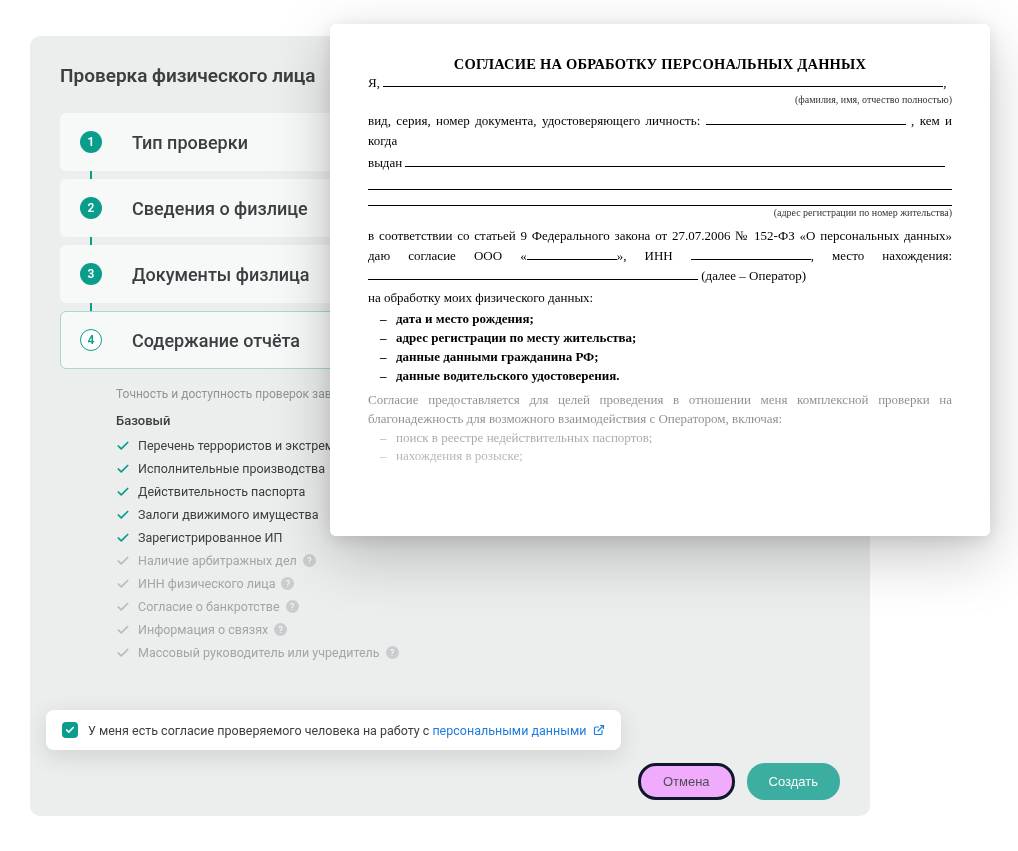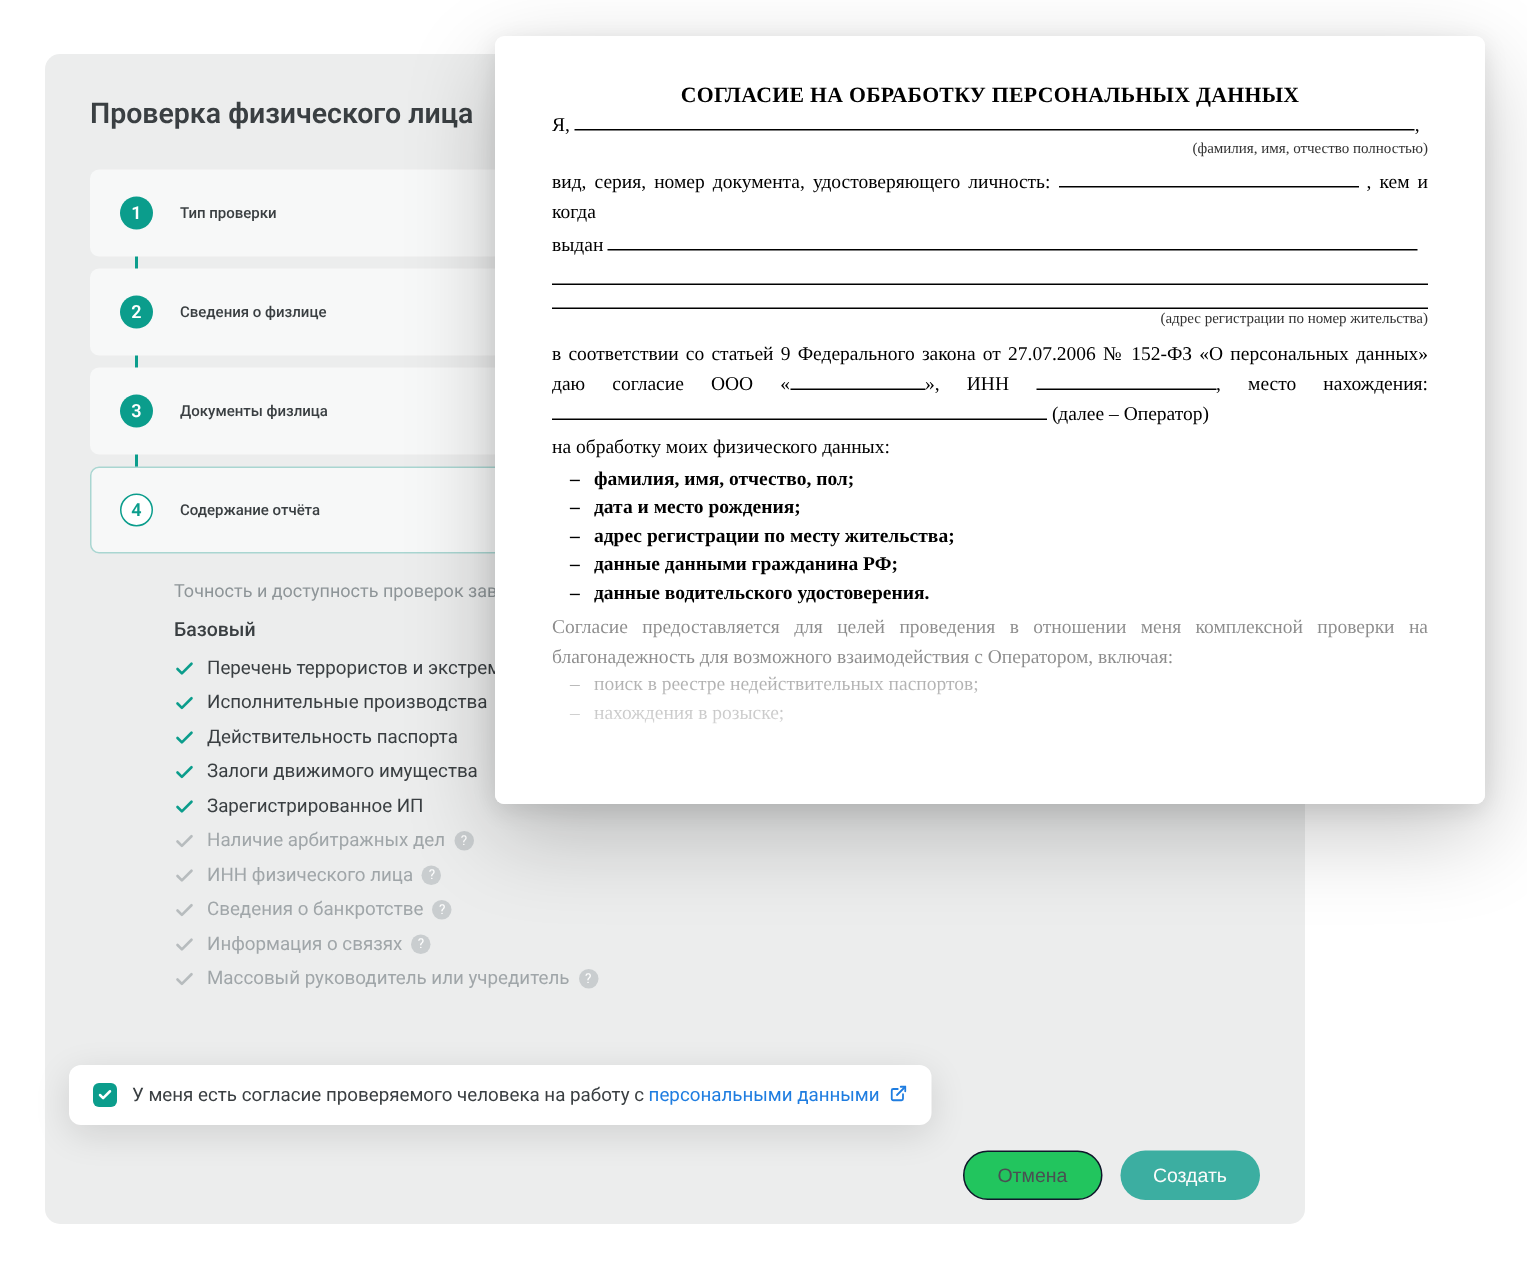--- a/index.html
+++ b/index.html
@@ -27,21 +27,21 @@
   .step-row.active { border: 1.5px solid #a9d6d1; background: #f7f8f8; padding: 17px 19px; }
   .step-badge {
     width: 22px; height: 22px; border-radius: 50%;
     background: #0b9d8c; color: #fff;
     display: flex; align-items: center; justify-content: center;
     font-size: 12px; font-weight: 600;
     margin-right: 18px;
     flex-shrink: 0;
   }
   .step-badge.hollow { background: #fff; color: #0b9d8c; border: 1.5px solid #0b9d8c; }
-  .step-label { font-size: 10px; color: #3a3f42; font-weight: 500; }
+  .step-label { font-size: 18px; color: #3a3f42; font-weight: 500; margin-left: 12px; }
   .connector {
     position: absolute; left: 30px; width: 2px; height: 22px; background: #0b9d8c;
   }
   .conn1 { top: 56px; } .conn2 { top: 120px; } .conn3 { top: 184px; }
   
   .step-body { padding: 10px 20px 20px 56px; }
   .hint { font-size: 12px; color: #8e9598; margin-bottom: 12px; }
   .tier-label { font-size: 13px; color: #3a3f42; font-weight: 500; margin-bottom: 10px; }
   .check-list { list-style: none; }
   .check-list li { display: flex; align-items: center; font-size: 12.5px; margin-bottom: 8px; }
@@ -65,21 +65,21 @@
     margin-right: 10px; display:flex; align-items:center; justify-content:center;
   }
   .consent-link { color: #1f7de0; text-decoration: none; margin-left: 3px; }
   .ext-ic { width: 12px; height: 12px; margin-left: 3px; vertical-align: -1px; }
   
   .footer-actions {
     position: absolute; bottom: 16px; right: 30px;
     display: flex; gap: 12px;
   }
   .btn { border-radius: 18px; padding: 8px 22px; font-size: 13px; border: none; cursor: pointer; }
-  .btn-secondary { background: #22c55e; color: #4a4f52; border: 1px solid #0f172a; }
+  .btn-secondary { background: #f0abfc; color: #4a4f52; border: 3px solid #0f172a; }
   .btn-primary { background: #0b9d8c; color: #fff; opacity: 0.78; }
   
   .doc-overlay {
     position: absolute;
     top: 24px; left: 330px;
     width: 660px; height: 512px;
     background: #fff;
     border-radius: 6px;
     box-shadow: 0 20px 60px rgba(0,0,0,0.22), 0 4px 16px rgba(0,0,0,0.10);
     padding: 32px 38px 0 38px;
@@ -180,21 +180,21 @@
           <svg class="chk-ic" viewBox="0 0 24 24" fill="none" stroke="#b7bcbe" stroke-width="3" stroke-linecap="round" stroke-linejoin="round">
               <polyline points="4 12 9 17 20 6"></polyline>
             </svg>
           <span>ИНН физического лица</span>
           <span class="info-dot">?</span>
         </li>
         <li class="li-muted">
           <svg class="chk-ic" viewBox="0 0 24 24" fill="none" stroke="#b7bcbe" stroke-width="3" stroke-linecap="round" stroke-linejoin="round">
               <polyline points="4 12 9 17 20 6"></polyline>
             </svg>
-          <span>Сведения о банкротстве</span>
+          <span>Согласие о банкротстве</span>
           <span class="info-dot">?</span>
         </li>
         <li class="li-muted">
           <svg class="chk-ic" viewBox="0 0 24 24" fill="none" stroke="#b7bcbe" stroke-width="3" stroke-linecap="round" stroke-linejoin="round">
               <polyline points="4 12 9 17 20 6"></polyline>
             </svg>
           <span>Информация о связях</span>
           <span class="info-dot">?</span>
         </li>
         <li class="li-muted">
@@ -256,21 +256,20 @@
 
   <div class="doc-line" style="margin-top:8px">
     <span>в соответствии со статьей 9 Федерального закона от 27.07.2006 № 152-ФЗ «О персональных данных» даю согласие ООО «</span><span class="fill" style="width:90px"></span><span>», ИНН</span>
     <span class="fill" style="width:120px"></span><span>, место нахождения:</span>
     <span class="fill" style="width:330px"></span>
     <span>(далее – Оператор)</span>
   </div>
 
   <div class="doc-line" style="margin-top:2px">на обработку моих физического данных:</div>
   <ul class="doc-ul">
-    <li class="bold">фамилия, имя, отчество, пол;</li>
     <li class="bold">дата и место рождения;</li>
     <li class="bold">адрес регистрации по месту жительства;</li>
     <li class="bold">данные данными гражданина РФ;</li>
     <li class="bold">данные водительского удостоверения.</li>
   </ul>
 
   <div class="doc-para-faded">Согласие предоставляется для целей проведения в отношении меня комплексной проверки на благонадежность для возможного взаимодействия с Оператором, включая:</div>
   <ul class="doc-ul faded">
     <li>поиск в реестре недействительных паспортов;</li>
     <li>нахождения в розыске;</li>

